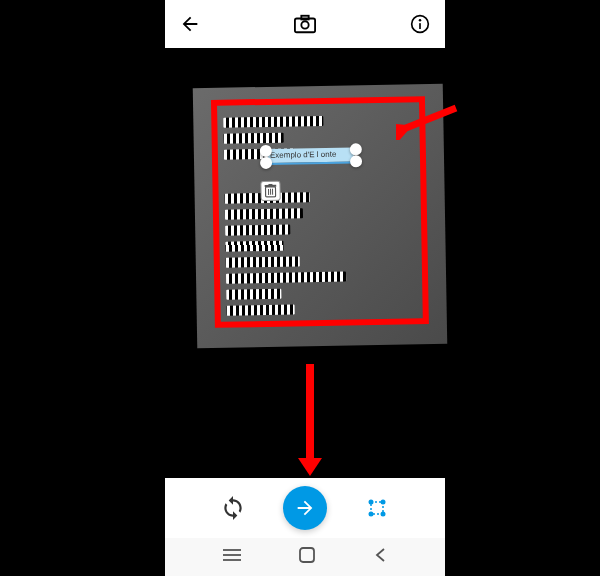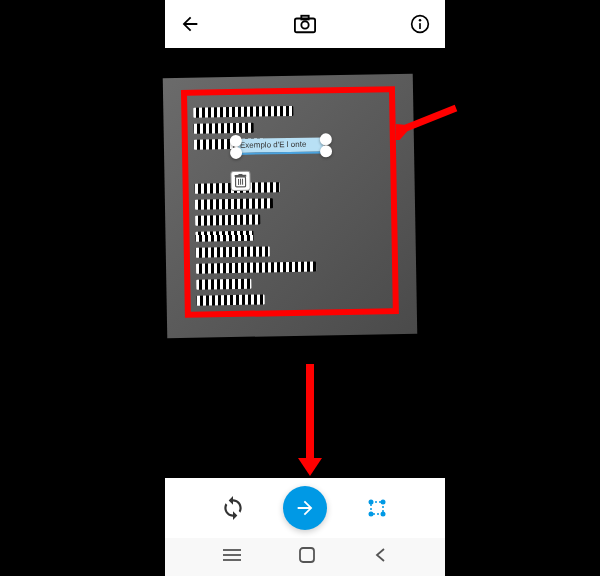--- a/index.html
+++ b/index.html
@@ -29,22 +29,22 @@
       justify-content: space-between;
       padding: 0 14px;
     }
     .top-bar .icon { width: 22px; height: 22px; display: flex; align-items: center; justify-content: center; }
     .photo-area {
       flex: 1;
       background: #000;
       position: relative;
       display: flex;
       align-items: flex-start;
-      justify-content: flex-start;
-      padding-top: 28px;
+      justify-content: flex-end;
+      padding-top: 38px;
     }
     .photo {
       width: 250px;
       height: 260px;
       background: linear-gradient(135deg, #6b6b6b 0%, #4a4a4a 100%);
       position: relative;
       transform: rotate(-1deg);
       box-shadow: 0 4px 20px rgba(0,0,0,0.5);
     }
     .red-box {

